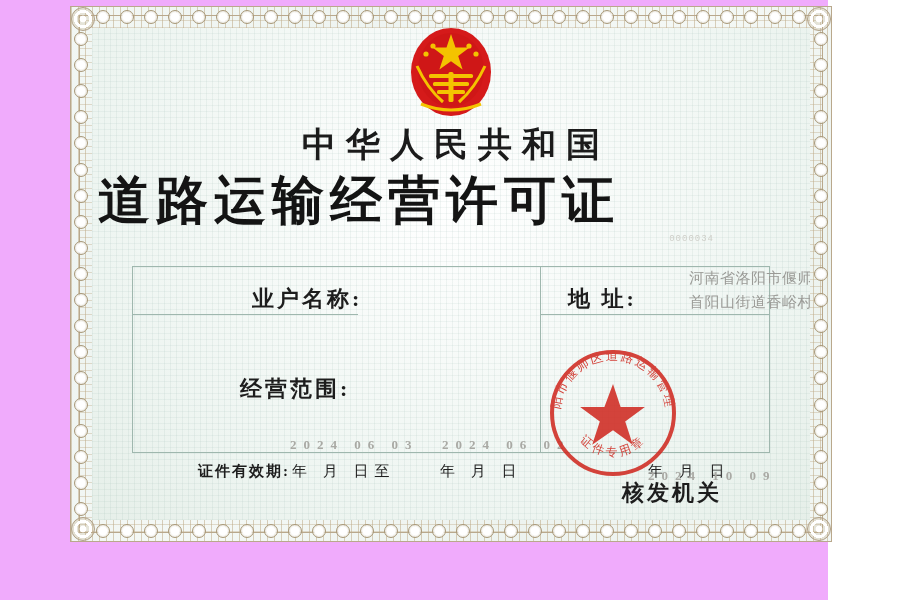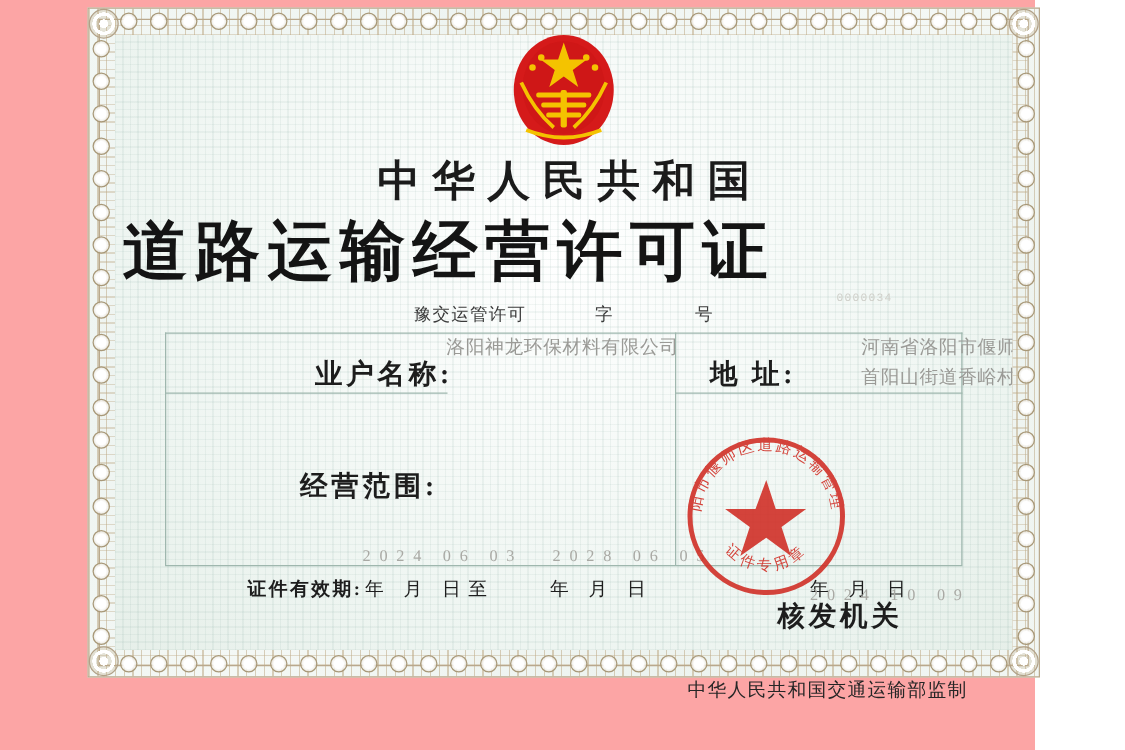--- a/index.html
+++ b/index.html
@@ -11,21 +11,21 @@
     width: 900px;
     height: 600px;
     overflow: hidden;
     font-family: "Liberation Sans", sans-serif;
   }
 
   .page {
     position: relative;
     width: 828px;
     height: 600px;
-    background: #fca5a5;
+    background: #f0abfc;
   }
 
   
   .cert {
     position: absolute;
     left: 70px;
     top: 6px;
     width: 762px;
     height: 536px;
     background:
@@ -261,20 +261,21 @@
   .date-c { left: 556px; }
 
   .date-fill {
     position: absolute;
     top: 409px;
     font-family: "Liberation Serif", serif;
     font-size: 13px;
     color: #a9a9a4;
     letter-spacing: 7px;
     white-space: nowrap;
+    font-weight: bold;
   }
   .fill-a { left: 198px; }
   .fill-b { left: 350px; }
   .fill-c { left: 556px; margin-top: 31px; }
 
   
   .seal {
     position: absolute;
     left: 448px;
     top: 312px;
@@ -446,44 +447,36 @@
           <rect x="51.5" y="48" width="5" height="30" rx="1.6" fill="#f4c300"></rect>
           <path d="M20 42 q10 22 26 36" stroke="#f4c300" stroke-width="3" fill="none"></path>
           <path d="M88 42 q-10 22 -26 36" stroke="#f4c300" stroke-width="3" fill="none"></path>
           <path d="M24 80 q30 12 60 0" stroke="#f4c300" stroke-width="3" fill="none"></path>
         </svg>
       </div>
 
       <div class="title-1">中华人民共和国</div>
       <div class="title-2">道路运输经营许可证</div>
 
-      <div class="numline">
-        <span>豫交运管许可</span>
-        <span class="gap"></span>
-        <span>字</span>
-        <span class="gap2"></span>
-        <span>号</span>
-      </div>
       <div class="faint-code">0000034</div>
 
       <div class="label label-name">业户名称:</div>
       <div class="label label-addr">地    址:</div>
       <div class="label label-scope">经营范围:</div>
       <div class="label label-org">核发机关</div>
 
-      <div class="value value-name">洛阳神龙环保材料有限公司</div>
       <div class="value value-addr">河南省洛阳市偃师区首阳山街道香峪村1组</div>
 
       <div class="valid-label">证件有效期:</div>
       <div class="date-slot date-a">年 月 日至</div>
       <div class="date-slot date-b">年 月 日</div>
       <div class="date-slot date-c">年 月 日</div>
 
       <div class="date-fill fill-a">2024  06  03</div>
-      <div class="date-fill fill-b">2028  06  05</div>
+      <div class="date-fill fill-b">2024  06  02</div>
       <div class="date-fill fill-c">2024  10  09</div>
 
       <div class="seal">
         <svg viewBox="0 0 146 146" width="146" height="146" aria-hidden="true">
           <defs>
             <path id="sealTopArc" d="M 20 73 A 53 53 0 0 1 126 73"></path>
             <path id="sealBotArc" d="M 30 73 A 43 43 0 0 0 116 73"></path>
           </defs>
           <circle cx="73" cy="73" r="61" fill="none" stroke="#d02b22" stroke-width="4"></circle>
           <path d="M73 44 l7.6 23.1 h24.3 l-19.7 14.4 7.6 23.2 L73 90.2 52.2 104.7 59.8 81.5 40.1 67.1 h24.3z" fill="#d02b22"></path>
@@ -492,15 +485,14 @@
           </text>
           <text font-family="Liberation Serif, serif" font-size="12" fill="#d02b22" letter-spacing="3">
             <textPath href="#sealBotArc" startOffset="50%" text-anchor="middle">证件专用章</textPath>
           </text>
         </svg>
       </div>
 
     </div>
   </div>
 
-  <div class="footer">中华人民共和国交通运输部监制</div>
 
 </div>
 
 </body></html>

